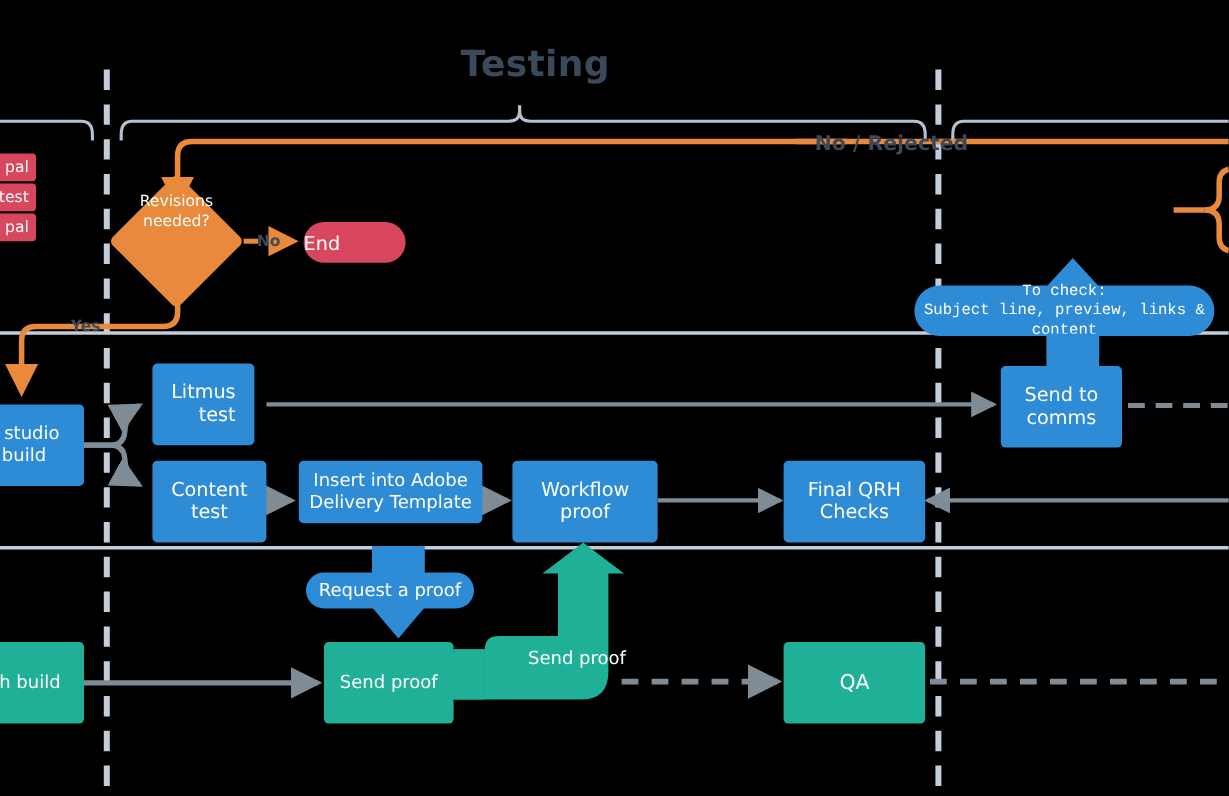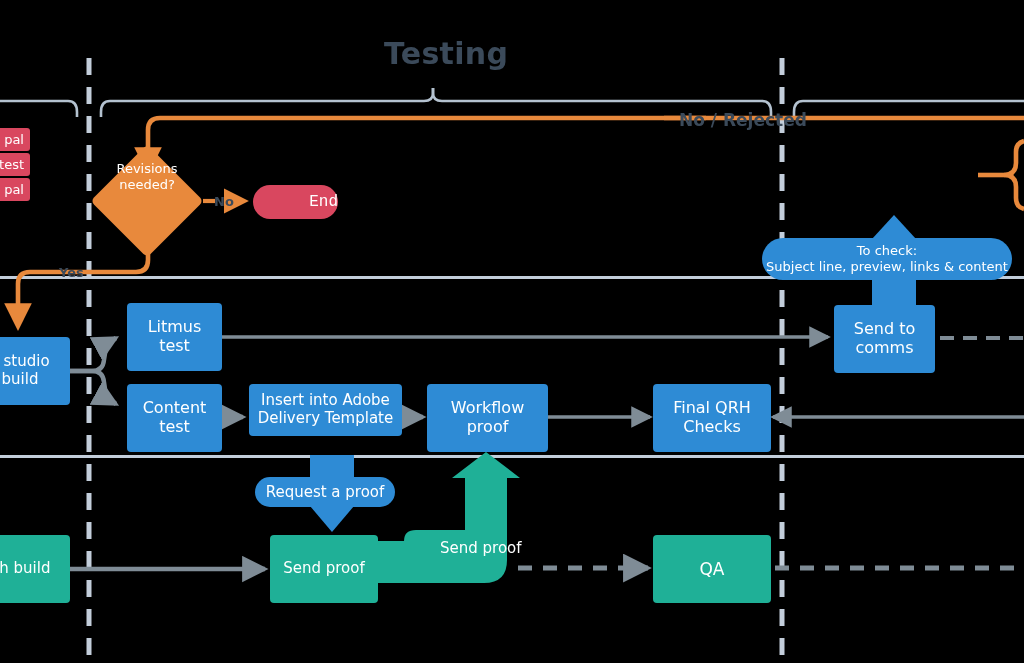--- a/index.html
+++ b/index.html
@@ -13,22 +13,22 @@
 
   .node{position:absolute;display:flex;align-items:center;justify-content:center;
         text-align:center;color:#ffffff;line-height:1.18;box-sizing:border-box;}
   .n-blue{background:#2e8bd5;}
   .n-orange{background:#e8893c;}
   .n-teal{background:#1fb097;}
   .n-red{background:#d9475f;}
   .r4{border-radius:4px;}
   .r3{border-radius:3px;}
 
-  .pill{position:absolute;display:flex;align-items:center;justify-content:flex-end;
-        text-align:center;color:#fff;border-radius:999px;font-family:Liberation Mono, monospace;}
+  .pill{position:absolute;display:flex;align-items:center;justify-content:flex-start;
+        text-align:center;color:#fff;border-radius:999px;}
 
   .callout{position:absolute;display:flex;align-items:center;justify-content:center;
            text-align:center;color:#fff;background:#2e8bd5;border-radius:26px;line-height:1.25;}
 
   .lane-title{position:absolute;color:#3b4a5a;font-weight:bold;letter-spacing:.3px;}
 
   .edge-label{position:absolute;color:#3b4a5a;font-weight:bold;white-space:nowrap;}
 
   .diamond-wrap{position:absolute;}
   .diamond-wrap .dshape{position:absolute;left:0;top:0;width:100%;height:100%;
@@ -168,21 +168,21 @@
     <span>End</span>
   </div>
 
   <div class="node n-blue r4" style="left:-30px;top:337px;width:100px;height:68px;font-size:15px;">
     <div>
       <div>il studio</div>
       <div>build</div>
     </div>
   </div>
 
-  <div class="node n-blue r4" style="left:127px;top:303px;width:95px;height:68px;font-size:16px;">
+  <div class="node n-blue r4" style="left:127px;top:303px;width:85px;height:68px;font-size:16px;text-align:right;">
     <div>
       <div>Litmus</div>
       <div>test</div>
     </div>
   </div>
 
   <div class="node n-blue r4" style="left:127px;top:384px;width:95px;height:68px;font-size:16px;">
     <div>
       <div>Content</div>
       <div>test</div>
@@ -214,21 +214,21 @@
     <div>
       <div>Send to</div>
       <div>comms</div>
     </div>
   </div>
 
 
   <div style="position:absolute;left:872px;top:215px;width:0;height:0;
               border-left:22px solid transparent;border-right:22px solid transparent;
               border-bottom:24px solid #2e8bd5;"></div>
-  <div class="callout" style="left:762px;top:238px;width:250px;height:42px;font-size:13px;">
+  <div class="callout" style="left:762px;top:238px;width:250px;height:42px;font-size:13px;font-family:Liberation Mono, monospace;">
     <div>
       <div>To check:</div>
       <div>Subject line, preview, links &amp; content</div>
     </div>
   </div>
   <div style="position:absolute;left:872px;top:278px;width:44px;height:30px;background:#2e8bd5;"></div>
 
   <div style="position:absolute;left:310px;top:455px;width:44px;height:26px;background:#2e8bd5;"></div>
   <div class="callout" style="left:255px;top:477px;width:140px;height:30px;font-size:15px;border-radius:18px;">
     <span>Request a proof</span>

